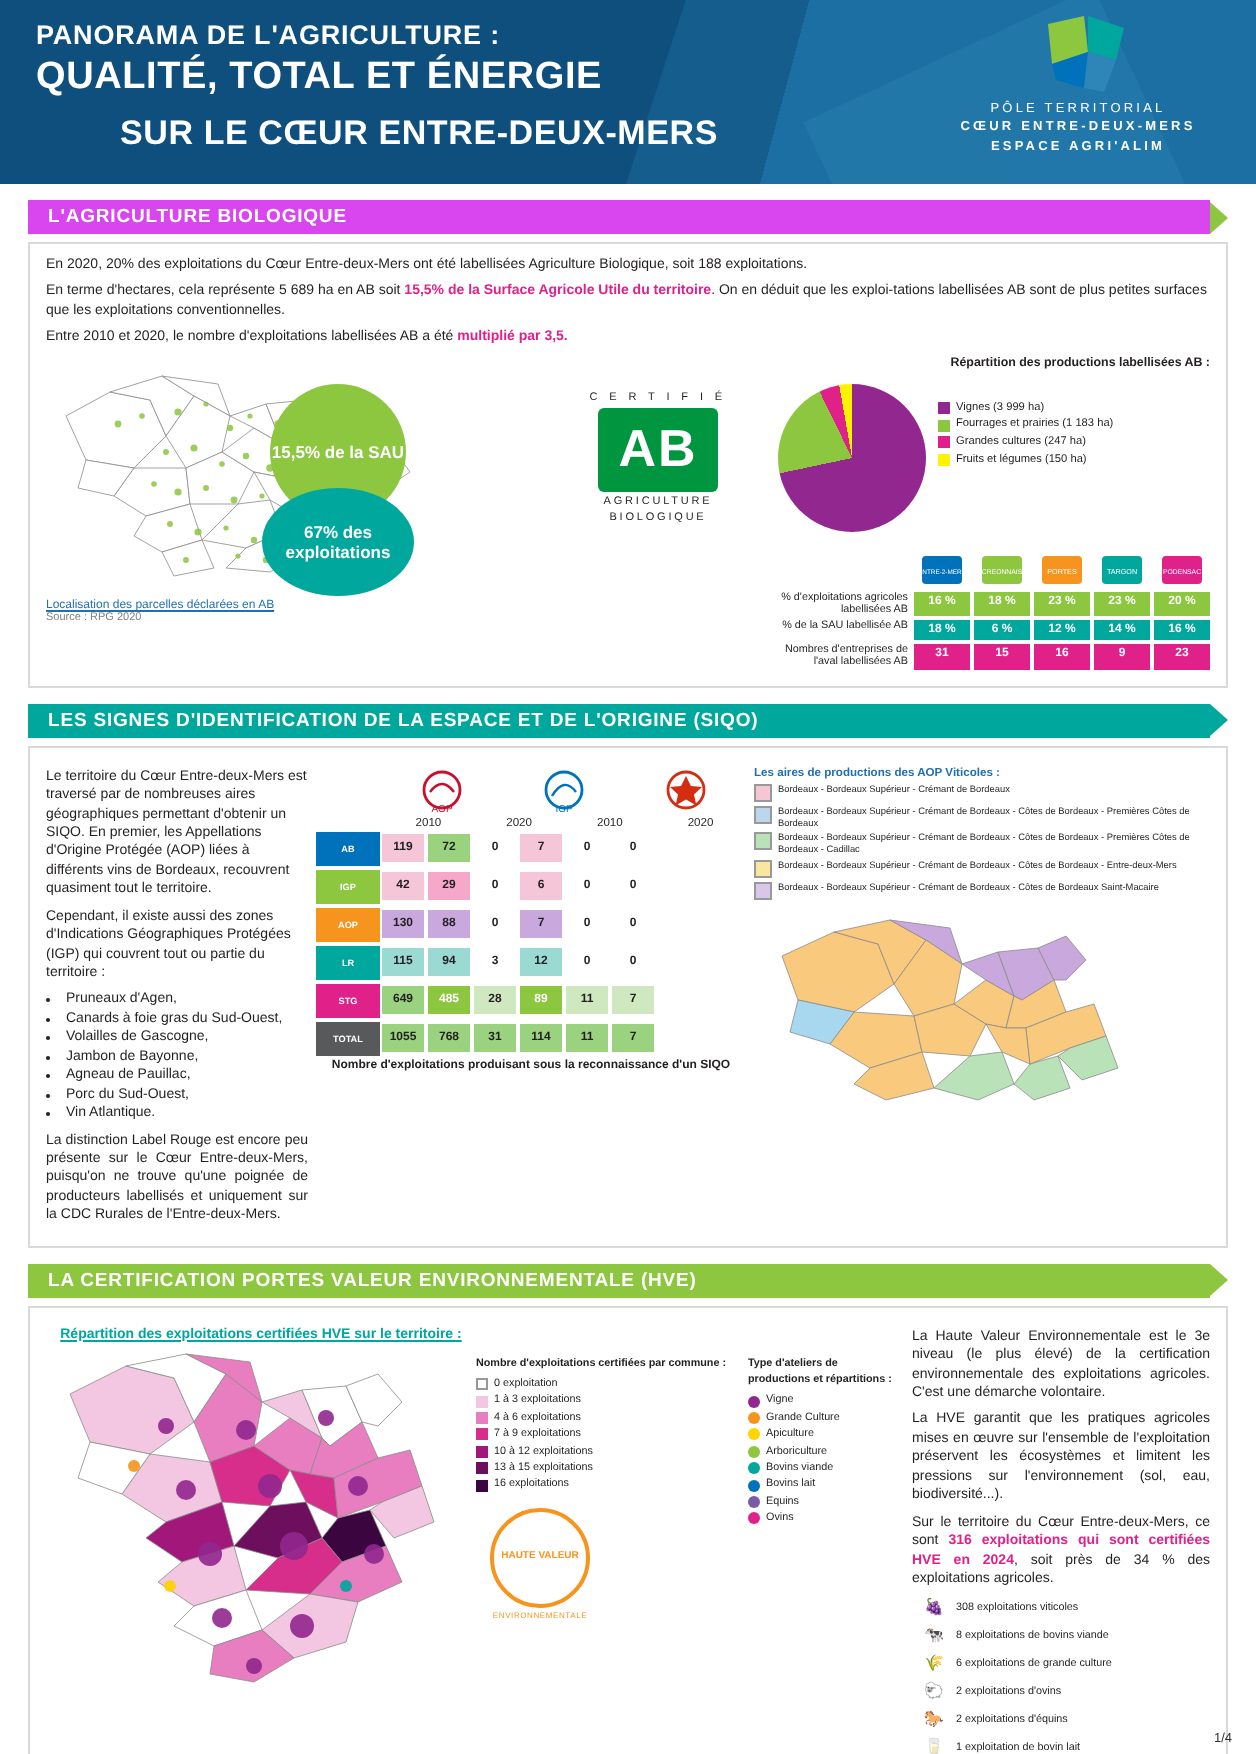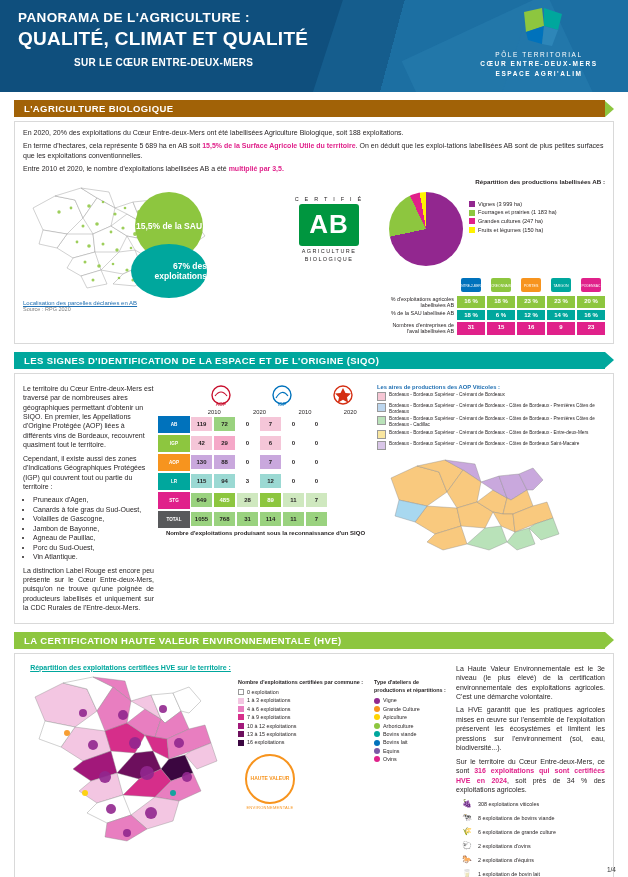--- a/index.html
+++ b/index.html
@@ -31,41 +31,41 @@
     background:#2e86b8; transform: rotate(-25deg); opacity:.35;
   }
   .header-text { position:relative; padding:10px 15px 0 18px; }
   .header-text .l1 {
     color:#ffffff; font-size:13.5px; font-weight:bold; letter-spacing:.4px;
   }
   .header-text .l2 {
     color:#ffffff; font-size:19px; font-weight:bold; letter-spacing:.3px; margin-top:3px;
   }
   .header-text .l3 {
-    color:#ffffff; font-size:10px; font-weight:bold; letter-spacing:.3px;
-    margin-top:7px; margin-left:56px;
+    color:#ffffff; font-size:17px; font-weight:bold; letter-spacing:.3px;
+    margin-top:7px; margin-left:42px;
   }
   .logo-block {
     position:absolute; right:14px; top:6px; width:150px; text-align:center;
   }
   .logo-mark { position:relative; height:42px; }
   .logo-caption { color:#ffffff; font-size:6.5px; letter-spacing:1.6px; line-height:1.45; margin-top:2px;}
   .logo-caption .b { font-weight:bold; }
 
   
   .sec-title {
     display:flex; align-items:center; height:17px;
     margin:0 14px;
   }
   .sec-title .bar {
     flex:1; height:17px; display:flex; align-items:center;
     padding-left:10px; color:#fff; font-weight:bold; font-size:9.5px; letter-spacing:.4px;
   }
   .sec-title .tri { width:0;height:0; border-top:8.5px solid transparent; border-bottom:8.5px solid transparent; }
-  .green .bar { background:#a16207; }
+  .green .bar { background:#d946ef; }
   .green .tri { border-left:9px solid #8dc63f; }
   .teal .bar  { background:#00a79d; }
   .teal .tri  { border-left:9px solid #00a79d; }
   .lime .bar  { background:#8dc63f; }
   .lime .tri  { border-left:9px solid #8dc63f; }
 
   .sec-box { margin:4px 14px 0 14px; border:1px solid #d9d9d9; padding:6px 8px; position:relative; }
 
   p { margin:0 0 4px 0; line-height:1.35; }
   .b { font-weight:bold; }
@@ -74,21 +74,21 @@
   .grey-small { color:#808080; font-size:5.5px; }
 
   
   .bio-body { display:flex; margin-top:4px; }
   .bio-left { width:250px; position:relative; }
   .bio-mid  { width:110px; position:relative; }
   .bio-right{ flex:1; position:relative; }
 
   .bubble {
     border-radius:50%; display:flex; align-items:center; justify-content:center;
-    font-weight:bold; color:#ffffff; text-align:right; position:absolute;
+    font-weight:bold; color:#ffffff; text-align:center; position:absolute;
   }
   .bub1 { background:#8dc63f; width:68px; height:68px; font-size:8.5px; left:112px; top:14px; }
   .bub2 { background:#00a79d; width:76px; height:54px; border-radius:50%; font-size:8.5px; left:108px; top:66px; }
 
   .map-dept { width:215px; height:120px; position:relative; }
 
   .ab-logo { position:absolute; left:6px; top:18px; width:100px; text-align:center; }
   .ab-logo .certifie { font-size:5.5px; letter-spacing:2.2px; color:#231f20; }
   .ab-logo .abbox {
     margin:2px auto 0 auto; width:60px; height:42px; background:#00963f; color:#fff;
@@ -165,21 +165,21 @@
   svg { display:block; }
 </style>
 </head>
 <body>
 
 <div class="header">
   <div class="bgshape1"></div>
   <div class="bgshape2"></div>
   <div class="header-text">
     <div class="l1">PANORAMA DE L'AGRICULTURE :</div>
-    <div class="l2">QUALITÉ, CLIMAT ET QUALITÉ</div>
+    <div class="l2">QUALITÉ, TOTAL ET ÉNERGIE</div>
     <div class="l3">SUR LE CŒUR ENTRE-DEUX-MERS</div>
   </div>
   <div class="logo-block">
     <div class="logo-mark">
       <svg width="150" height="44" viewBox="0 0 150 44">
         <g transform="translate(50,2)">
           <path d="M10,4 L28,0 L30,18 L12,24 Z" fill="#8dc63f"></path>
           <path d="M30,0 L48,6 L44,22 L30,18 Z" fill="#00a79d"></path>
           <path d="M12,24 L30,18 L28,36 L14,32 Z" fill="#0072bc"></path>
           <path d="M30,18 L44,22 L38,38 L28,36 Z" fill="#2e86b8"></path>
@@ -561,21 +561,21 @@
             <polygon points="142,22 156,16 166,28 156,38 150,38" fill="#c9a8dd"></polygon>
           </g>
         </svg>
       </div>
     </div>
   </div>
 </div>
 
 <div style="height:8px"></div>
 <div class="sec-title lime">
-  <div class="bar">LA CERTIFICATION HAUTE VALEUR ENVIRONNEMENTALE (HVE)</div>
+  <div class="bar">LA CERTIFICATION PORTES VALEUR ENVIRONNEMENTALE (HVE)</div>
   <div class="tri"></div>
 </div>
 
 <div class="sec-box" style="min-height:215px">
   <div class="hve-body">
 
     <div class="hve-left">
       <div class="hve-sub">Répartition des exploitations certifiées HVE sur le territoire :</div>
       <div>
         <svg width="212" height="180" viewBox="0 0 212 180">

